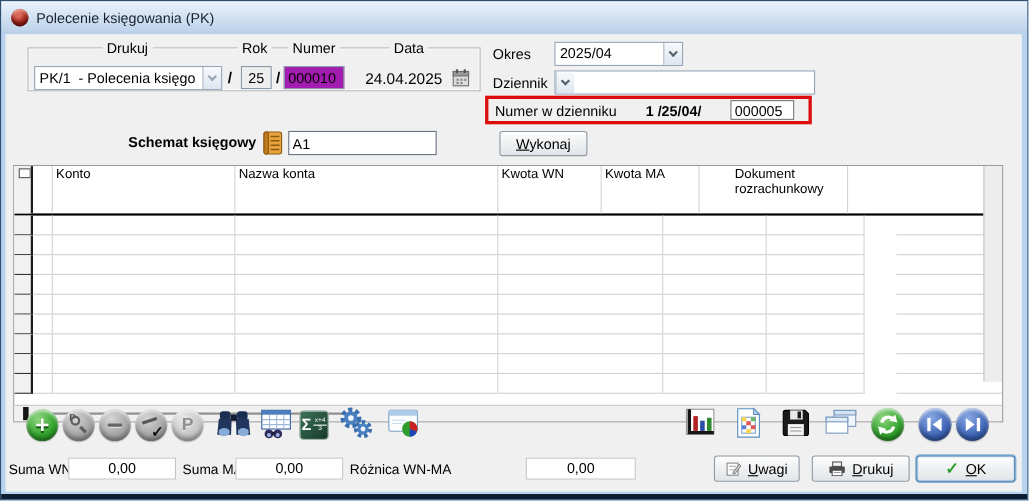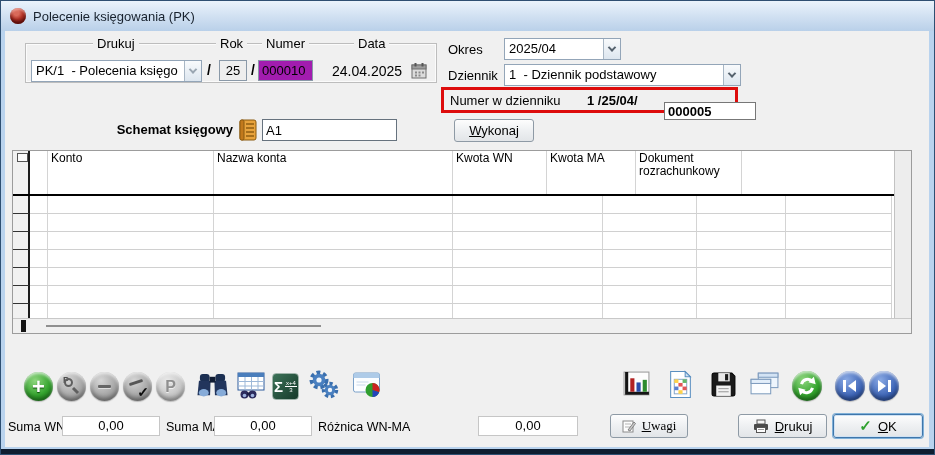--- a/index.html
+++ b/index.html
@@ -45,33 +45,33 @@
            font-size:13px; padding:0 3px; outline:none; }
   .groupbox { border:1px solid #bdbdbd; box-shadow:inset 0 0 0 1px #fbfbfb; }
   .gb-label { background:#f0f0f0; padding:0 4px; font-size:13px; }
   .accel { display:inline-block; }
   .accel::first-letter { text-decoration:underline; }
 
   
   .redbox { border:3px solid #dd0c0c; background:#f0f0f0; }
 
   
-  .grid { left:12px; top:150px; width:900px; height:184px; border:1px solid #9c9c9c;
+  .grid { left:12px; top:150px; width:900px; height:234px; border:1px solid #9c9c9c;
           background:#fff; overflow:hidden; }
   .grid-header { display:flex; height:45px; border-bottom:2px solid #000; background:#fff; }
   .grid-header .h { font-size:12px; line-height:13px; padding:1px 2px 0 3px; overflow:hidden; }
   .cell, .h { border-right:1px solid #d4d4d4; flex:none; }
   .c-sel   { width:17px; background:#f1f1f1; border-right:2px solid #1c1c1c; }
   .c-gap   { width:18px; }
   .c-konto { width:166px; }
   .c-nazwa { width:239px; }
   .c-koment{ width:150px; }
   .c-wn    { width:94px; }
   .c-ma    { width:89px; }
-  .c-dok   { width:106px; }
+  .c-dok   { width:106px;margin-left:29px; }
   .hdr-selbox { width:11px; height:9px; border:1px solid #555; margin:1px 0 0 1px; background:#fbfbfb; }
   .grid-row { display:flex; height:18px; }
   .grid-row .cell { border-bottom:1px solid #d0d0d0; }
   .grid-row .c-sel { border-bottom:1px solid #333; }
   .vstrip { position:absolute; right:0; top:0; width:17px; height:196px; background:#ededed;
             border-left:1px solid #c2c2c2; }
   .hscroll { position:absolute; left:0; right:0; bottom:0; height:15px; background:#f0f0f0;
              border-top:1px solid #c8c8c8; }
   .hthumb { position:absolute; left:8px; top:1px; width:5px; height:12px; background:#141414; }
   .htrack { position:absolute; left:33px; top:6px; width:275px; height:2px; background:#8f8f8f; }
@@ -173,30 +173,29 @@
 
 <span class="abs lbl" style="left:448px; top:42px;">Okres</span>
 <div class="abs combo" style="left:504px; top:38px; width:117px; height:22px;">
   <div class="txt">2025/04</div>
   <div class="arrowbox">
       <div class="chev"></div>
     </div>
 </div>
 <span class="abs lbl" style="left:448px; top:68px;">Dziennik</span>
 <div class="abs combo" style="left:504px; top:64px; width:237px; height:22px;">
-  <div class="txt">1  - Dziennik podstawowy</div>
   <div class="arrowbox">
       <div class="chev"></div>
     </div>
 </div>
 
 <div class="abs redbox" style="left:441px; top:87px; width:297px; height:26px;">
   <span class="abs lbl" style="left:6px; top:3px;">Numer w dzienniku</span>
   <span class="abs lbl bold" style="left:143px; top:3px;">1 /25/04/</span>
-  <input class="abs field" style="left: 220px; top: 12px; width: 92px; height: 18px; border-color: rgb(119, 119, 119); font-weight: bold;" value="000005">
+  <input class="abs field" style="left: 220px; top: 1px; width: 58px; height: 18px; border-color: rgb(119, 119, 119);" value="000005">
 </div>
 
 <span class="abs schemat-label" style="left:110px; top:122px; width:123px; text-align:right;">Schemat księgowy</span>
 <div class="abs" style="left:239px; top:119px;">
   <svg width="19" height="22" viewBox="0 0 19 22">
     <rect x="1" y="1" width="16" height="20" rx="2" fill="#e8a33d" stroke="#8a5a10"></rect>
     <rect x="1" y="1" width="4" height="20" rx="1.5" fill="#c2791c" stroke="#8a5a10"></rect>
     <line x1="7" y1="5" x2="15" y2="5" stroke="#8a5a10" stroke-width="1.4"></line>
     <line x1="7" y1="9" x2="15" y2="9" stroke="#8a5a10" stroke-width="1.4"></line>
     <line x1="7" y1="13" x2="15" y2="13" stroke="#8a5a10" stroke-width="1.4"></line>
@@ -455,21 +454,21 @@
   </div>
 </div>
 
 <span class="abs lbl" style="left:8px; top:420px; font-size:12.5px;">Suma WN</span>
 <div class="abs sum-field" style="left:62px; top:416px; width:98px;">0,00</div>
 <span class="abs lbl" style="left:166px; top:420px; font-size:12.5px;">Suma MA</span>
 <div class="abs sum-field" style="left:214px; top:416px; width:98px;">0,00</div>
 <span class="abs lbl" style="left:318px; top:420px; font-size:12.5px;">Różnica WN-MA</span>
 <div class="abs sum-field" style="left:478px; top:416px; width:100px;">0,00</div>
 
-<div class="btn" style="left:610px; top:414px; width:78px;font-family:Liberation Serif, serif;">
+<div class="btn" style="left:649px; top:414px; width:78px;">
   <svg width="14" height="14" viewBox="0 0 14 14">
     <rect x="1" y="2" width="10" height="11" fill="#fdfdfd" stroke="#8a8a8a"></rect>
     <line x1="3" y1="5" x2="9" y2="5" stroke="#b5b5b5"></line>
       <line x1="3" y1="8" x2="9" y2="8" stroke="#b5b5b5"></line>
     <path d="M6 11 L12 3 L13.5 4.5 L8 12 Z" fill="#c9c9c9" stroke="#6e6e6e" stroke-width="0.8"></path>
   </svg>
   <span class="accel">Uwagi</span>
 </div>
 <div class="btn" style="left:738px; top:414px; width:89px;">
   <svg width="16" height="14" viewBox="0 0 16 14">

